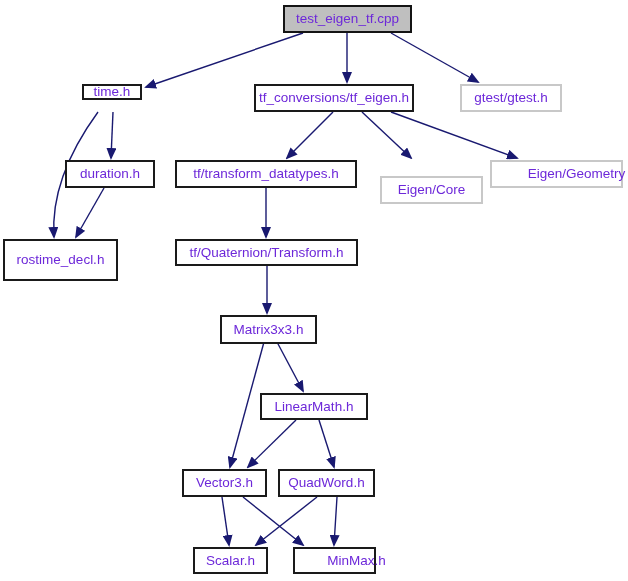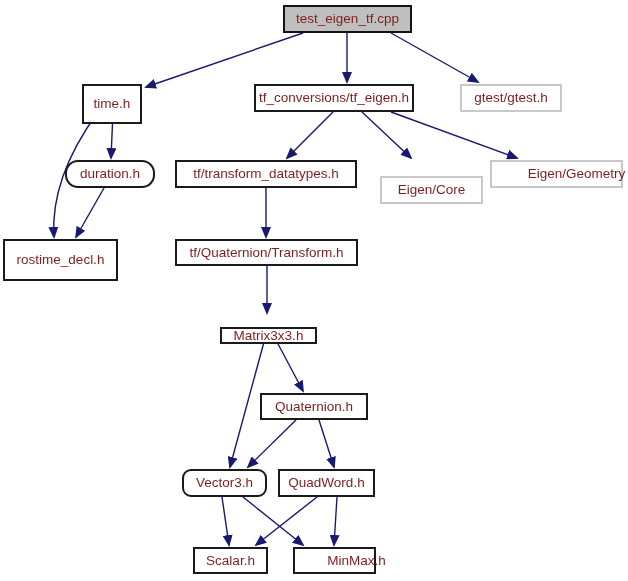--- a/index.html
+++ b/index.html
@@ -23,21 +23,21 @@
   }
   .node {
     position: absolute;
     box-sizing: border-box;
     display: flex;
     align-items: center;
     justify-content: center;
     white-space: nowrap;
     background: #ffffff;
     border: 2px solid #1a1a1a;
-    color: #7f1d1d;
+    color: #6d28d9;
     font-size: 13.5px;
     line-height: 1;
     cursor: default;
   }
   .node.root {
     background: #bfbfbf;
     border-color: #141414;
   }
   .node.internal {
     cursor: pointer;
@@ -78,29 +78,29 @@
         <path d="M296,420 L248,467" class="edge" marker-end="url(#arrowhead)"></path>
         <path d="M319,420 L334,467" class="edge" marker-end="url(#arrowhead)"></path>
         <path d="M222,497 L229,545" class="edge" marker-end="url(#arrowhead)"></path>
         <path d="M243,497 L303,545" class="edge" marker-end="url(#arrowhead)"></path>
         <path d="M317,497 L256,545" class="edge" marker-end="url(#arrowhead)"></path>
         <path d="M337,497 L334,545" class="edge" marker-end="url(#arrowhead)"></path>
       </g>
   </svg>
   <div id="node-layer">
       <div class="node root" style="left: 283px; top: 5px; width: 129px; height: 28px;">test_eigen_tf.cpp</div>
-      <div class="node internal" style="left: 82px; top: 84px; width: 60px; height: 40px;">time.h</div>
+      <div class="node internal" style="left: 82px; top: 84px; width: 60px; height: 16px;">time.h</div>
       <div class="node internal" style="left: 254px; top: 84px; width: 160px; height: 28px;">tf_conversions/tf_eigen.h</div>
       <div class="node external" style="left: 460px; top: 84px; width: 102px; height: 28px;">gtest/gtest.h</div>
-      <div class="node internal" style="left: 65px; top: 160px; width: 90px; height: 28px; border-radius: 13px;">duration.h</div>
+      <div class="node internal" style="left: 65px; top: 160px; width: 90px; height: 28px;">duration.h</div>
       <div class="node internal" style="left: 175px; top: 160px; width: 182px; height: 28px;">tf/transform_datatypes.h</div>
       <div class="node external" style="left: 380px; top: 176px; width: 103px; height: 28px;">Eigen/Core</div>
       <div class="node external" style="left: 490px; top: 160px; width: 133px; height: 28px; padding-left: 40px;">Eigen/Geometry</div>
       <div class="node internal" style="left: 3px; top: 239px; width: 115px; height: 42px;">rostime_decl.h</div>
       <div class="node internal" style="left: 175px; top: 239px; width: 183px; height: 27px;">tf/Quaternion/Transform.h</div>
-      <div class="node internal" style="left: 220px; top: 315px; width: 97px; height: 17px; margin-top: 12px;">Matrix3x3.h</div>
-      <div class="node internal" style="left: 260px; top: 393px; width: 108px; height: 27px;">Quaternion.h</div>
-      <div class="node internal" style="left: 182px; top: 469px; width: 85px; height: 28px; border-radius: 9px;">Vector3.h</div>
+      <div class="node internal" style="left: 220px; top: 315px; width: 97px; height: 29px;">Matrix3x3.h</div>
+      <div class="node internal" style="left: 260px; top: 393px; width: 108px; height: 27px;">LinearMath.h</div>
+      <div class="node internal" style="left: 182px; top: 469px; width: 85px; height: 28px;">Vector3.h</div>
       <div class="node internal" style="left: 278px; top: 469px; width: 97px; height: 28px;">QuadWord.h</div>
       <div class="node internal" style="left: 193px; top: 547px; width: 75px; height: 27px;">Scalar.h</div>
       <div class="node internal" style="left: 293px; top: 547px; width: 83px; height: 27px; padding-left: 44px;">MinMax.h</div>
     </div>
 </div>
 
 </body></html>

